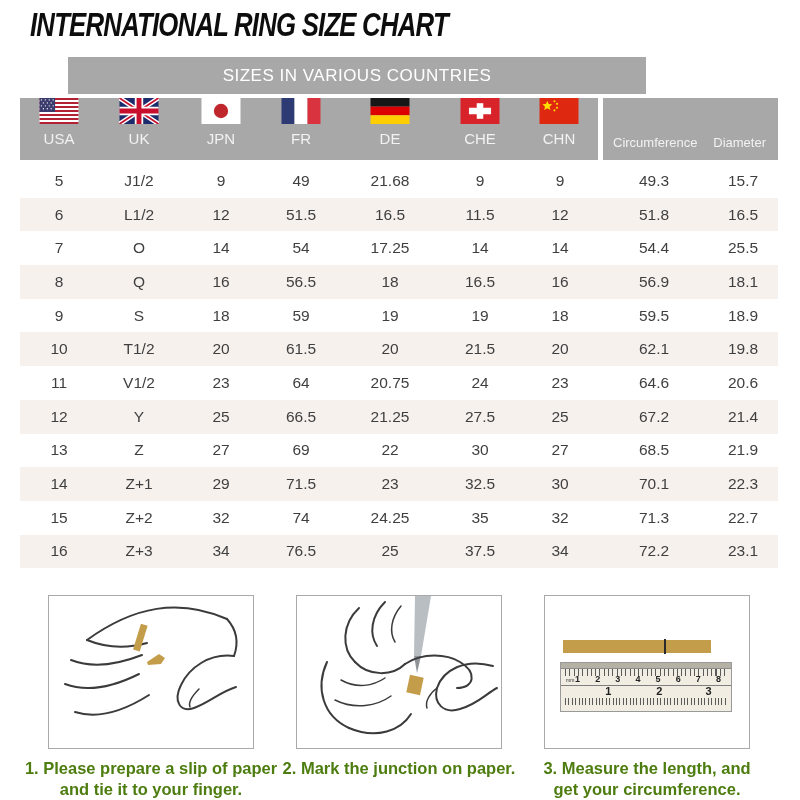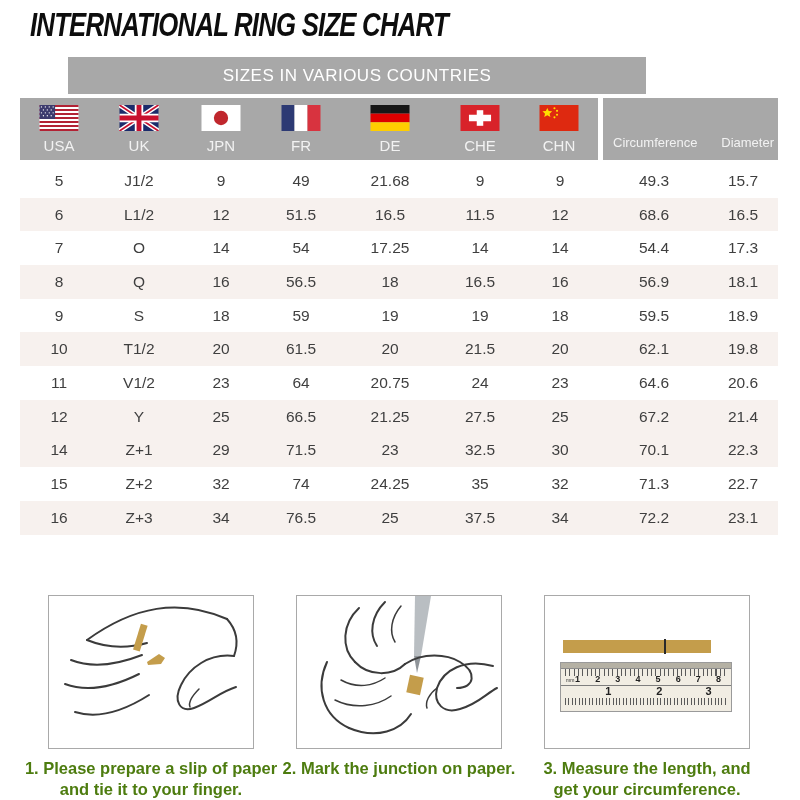--- a/index.html
+++ b/index.html
@@ -13,25 +13,25 @@
 
   
   .hdr{margin-left:20px;width:758px;}
   .hdr-row1{display:flex;gap:5px;margin-top:13px;height:37px;padding-left:48px;}
   .hdr-row1 .cell{background:#a8a8a8;color:#fff;display:flex;align-items:center;justify-content:center;
     font-size:17px;letter-spacing:.5px;}
   .h-left{width:578px;}
   .h-right{width:175px;font-size:15px;}
   .hdr-row2{display:flex;gap:5px;margin-top:4px;height:62px;}
   .flags{width:578px;background:#a8a8a8;display:flex;}
-  .flag-col{display:flex;flex-direction:column;align-items:center;padding-top:7px;}
+  .flag-col{display:flex;flex-direction:column;align-items:center;}
   .flag-col svg{width:40px;height:26px;display:block;}
   .flag-label{margin-top:6px;font-size:15px;color:#f2f2f2;}
   .len-hdr{width:200px;background:#a8a8a8;color:#f2f2f2;font-size:13px;
-    display:flex;align-items:flex-end;justify-content:space-between;padding:0 4px 10px 10px;box-sizing:border-box;}
+    display:flex;align-items:flex-end;justify-content:space-between;padding:0 12px 10px 10px;box-sizing:border-box;}
 
   
   table{margin:4px 0 0 20px;width:758px;border-collapse:collapse;table-layout:fixed;}
   td{height:33.7px;text-align:center;vertical-align:middle;font-size:15.5px;color:#3f3f3f;padding:0;}
   tr.alt{background:#f7f1ee;}
 
   
   .instructions{position:absolute;left:48px;top:589px;width:702px;display:flex;justify-content:space-between;}
   figure{margin:0;width:206px;}
   .illus{width:204px;height:152px;border:1px solid #a9a9a9;background:#fff;box-sizing:content-box;overflow:hidden;}
@@ -195,33 +195,33 @@
           <td>15.7</td>
         </tr>
       <tr class="alt">
           <td>6</td>
           <td>L1/2</td>
           <td>12</td>
           <td>51.5</td>
           <td>16.5</td>
           <td>11.5</td>
           <td>12</td>
-          <td>68.6</td>
+          <td>51.8</td>
           <td>16.5</td>
         </tr>
       <tr>
           <td>7</td>
           <td>O</td>
           <td>14</td>
           <td>54</td>
           <td>17.25</td>
           <td>14</td>
           <td>14</td>
           <td>54.4</td>
-          <td>17.3</td>
+          <td>25.5</td>
         </tr>
       <tr class="alt">
           <td>8</td>
           <td>Q</td>
           <td>16</td>
           <td>56.5</td>
           <td>18</td>
           <td>16.5</td>
           <td>16</td>
           <td>56.9</td>
@@ -263,20 +263,31 @@
       <tr class="alt">
           <td>12</td>
           <td>Y</td>
           <td>25</td>
           <td>66.5</td>
           <td>21.25</td>
           <td>27.5</td>
           <td>25</td>
           <td>67.2</td>
           <td>21.4</td>
+        </tr>
+      <tr>
+          <td>13</td>
+          <td>Z</td>
+          <td>27</td>
+          <td>69</td>
+          <td>22</td>
+          <td>30</td>
+          <td>27</td>
+          <td>68.5</td>
+          <td>21.9</td>
         </tr>
       <tr class="alt">
           <td>14</td>
           <td>Z+1</td>
           <td>29</td>
           <td>71.5</td>
           <td>23</td>
           <td>32.5</td>
           <td>30</td>
           <td>70.1</td>

